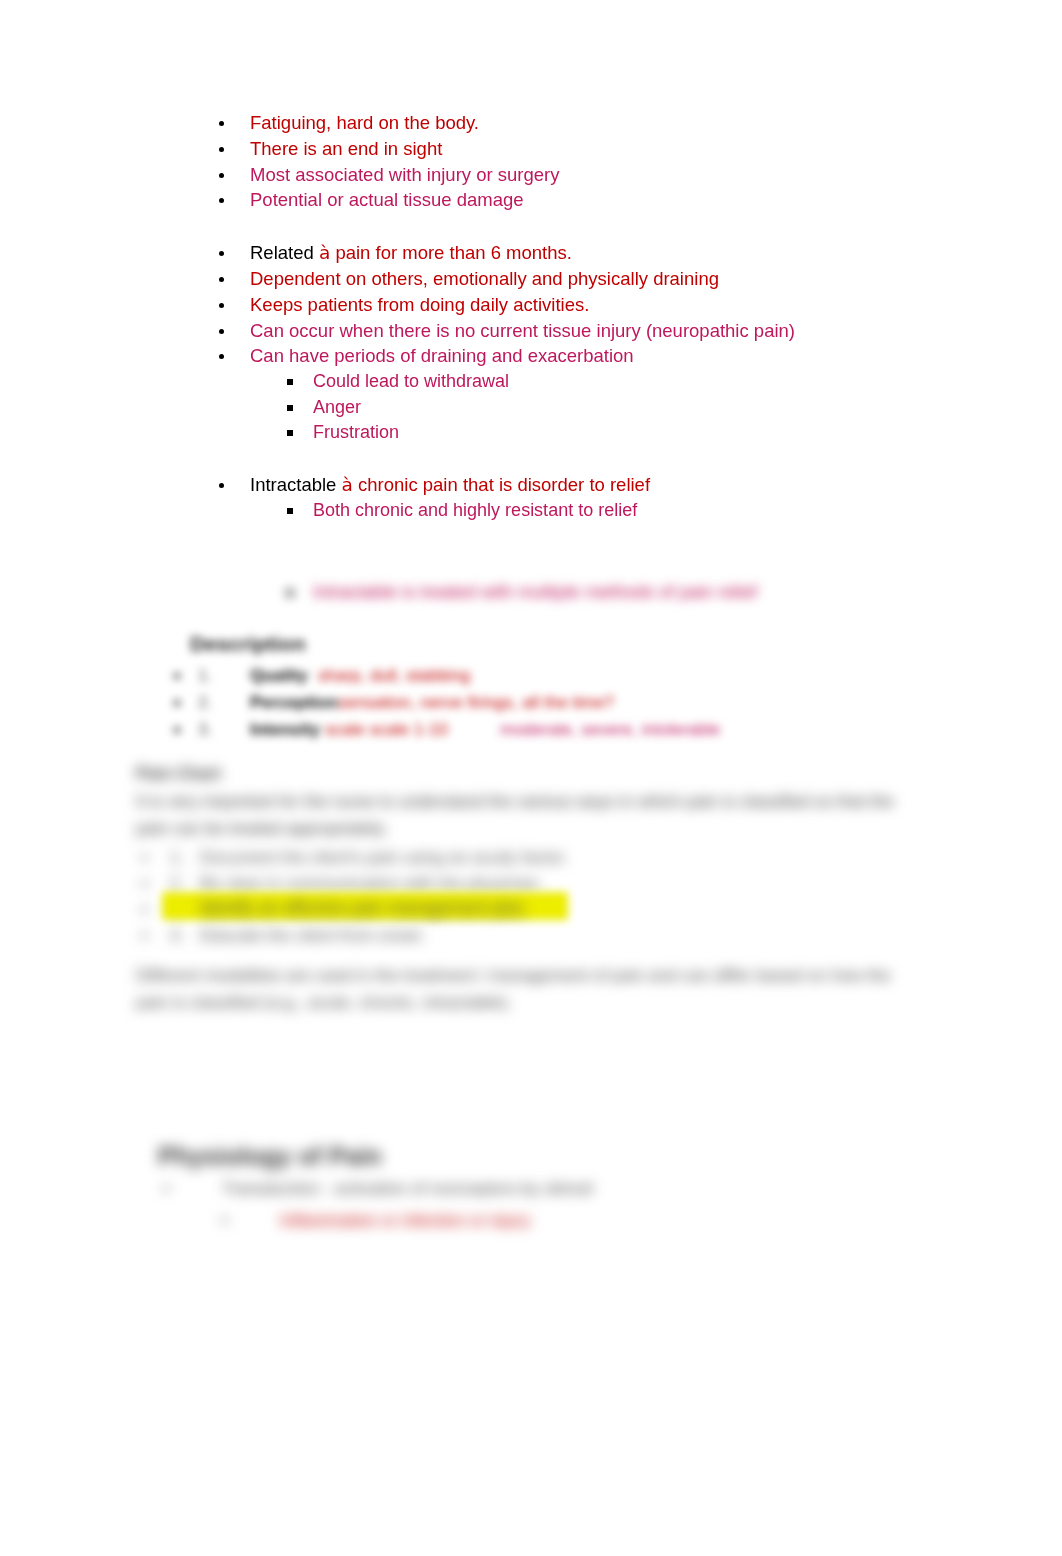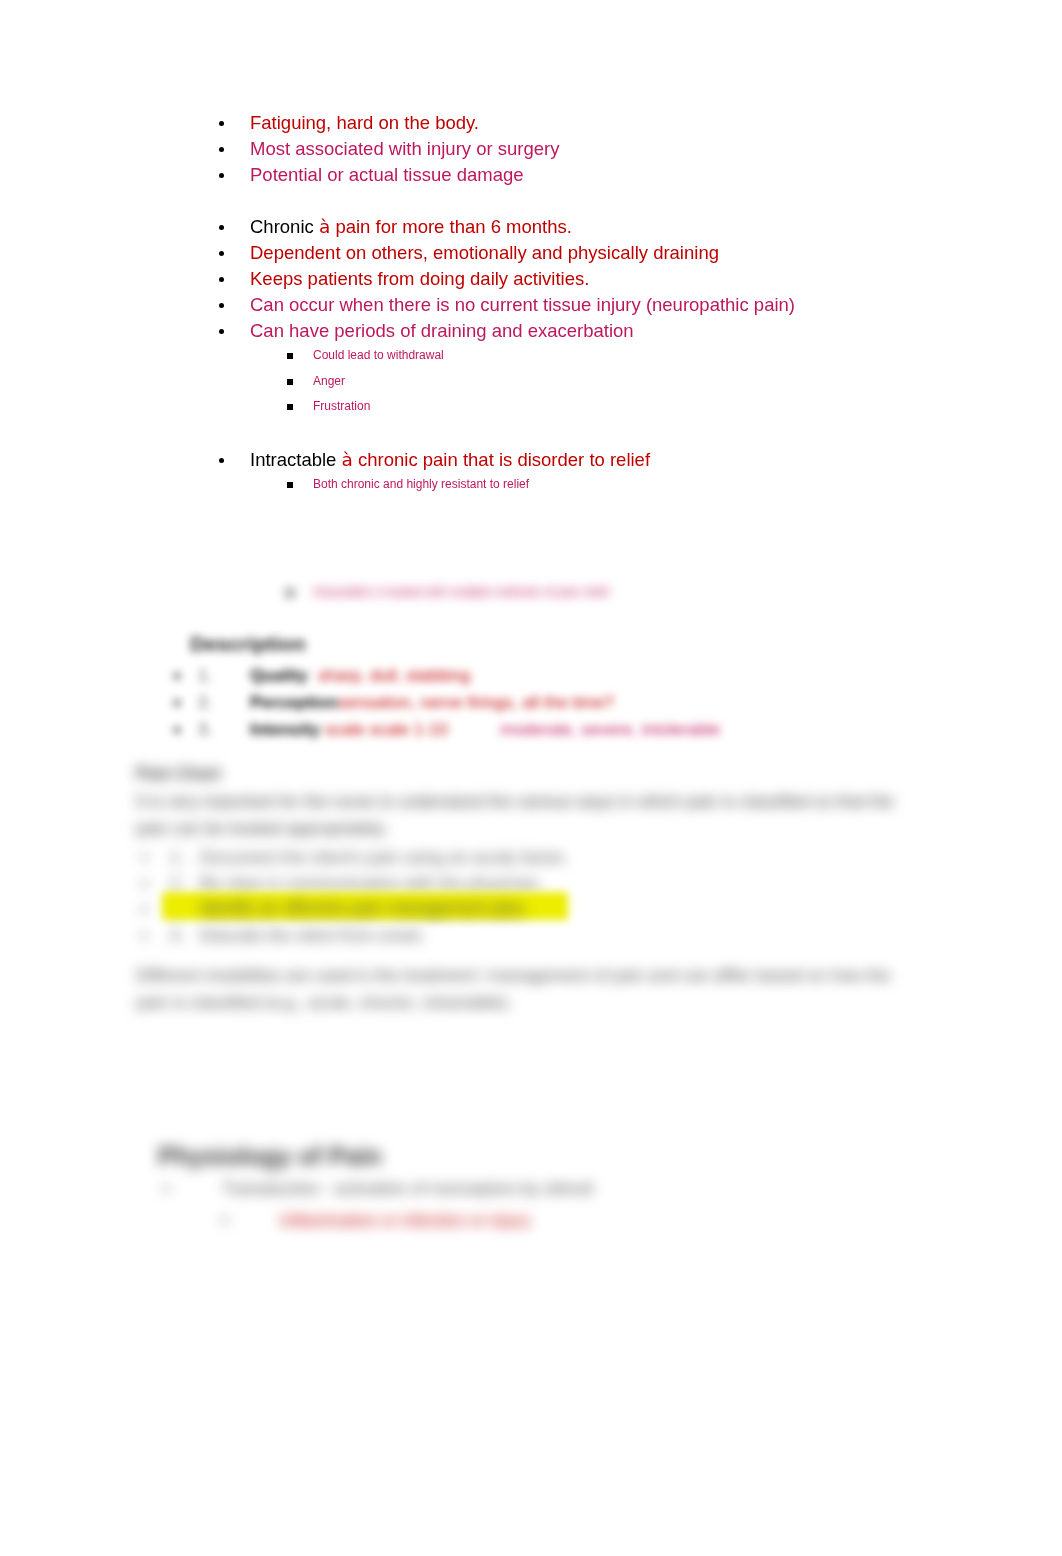--- a/index.html
+++ b/index.html
@@ -49,21 +49,21 @@
     position: absolute;
     left: 219px;
     top: 11px;
     width: 5px;
     height: 5px;
     border-radius: 50%;
     background: #000000;
   }
   li.bullet2 {
     padding-left: 313px;
-    font-size: 12px;
+    font-size: 18px;
     line-height: 25.4px;
   }
   li.bullet2::before {
     content: "";
     position: absolute;
     left: 287px;
     top: 10px;
     width: 6px;
     height: 6px;
     background: #000000;
@@ -144,32 +144,35 @@
 
 <div class="page">
 
   <div class="sharp-block" style="top:110px;">
 
     <ul class="lvl1">
       <li class="bullet1">
         <span class="red">Fatiguing, hard on the body.</span>
       </li>
       <li class="bullet1">
+        <span class="red">There is an end in sight</span>
+      </li>
+      <li class="bullet1">
         <span class="blue">Most associated with injury or surgery</span>
       </li>
       <li class="bullet1">
         <span class="blue">Potential or actual tissue damage</span>
       </li>
     </ul>
 
     <div class="gap-md"></div>
 
     <ul class="lvl1">
       <li class="bullet1">
-        <span class="black">Chronic</span><span>&nbsp;</span><span class="arrow">à</span><span>&nbsp;</span><span class="red">pain for more than 6 months.</span>
+        <span class="black">Related</span><span>&nbsp;</span><span class="arrow">à</span><span>&nbsp;</span><span class="red">pain for more than 6 months.</span>
       </li>
       <li class="bullet1">
         <span class="red">Dependent on others, emotionally and physically draining</span>
       </li>
       <li class="bullet1">
         <span class="red">Keeps patients from doing daily activities.</span>
       </li>
       <li class="bullet1">
         <span class="blue">Can occur when there is no current tissue injury (neuropathic pain)</span>
       </li>

